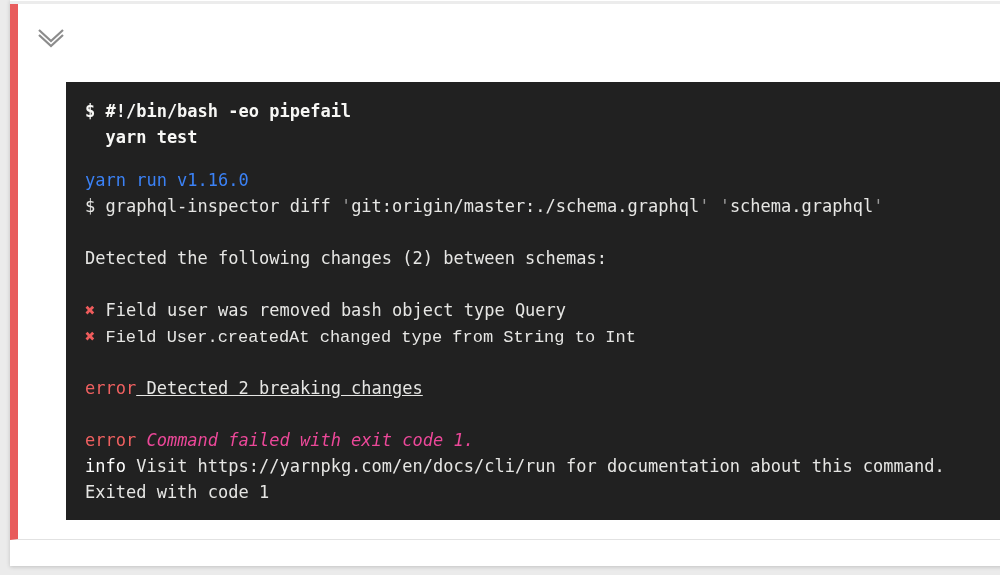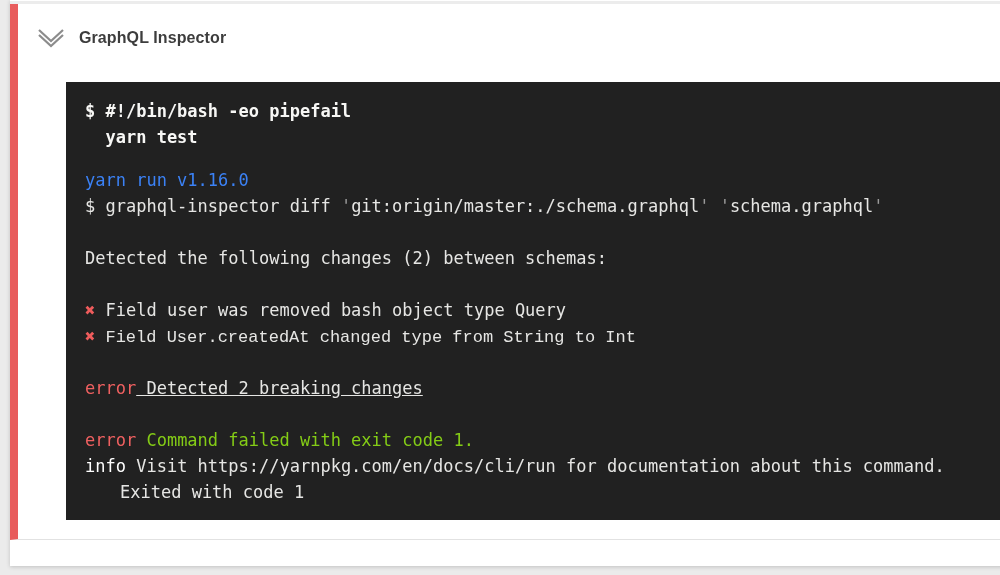--- a/index.html
+++ b/index.html
@@ -99,39 +99,38 @@
 
   <div class="step-row" style="border-left-color: rgb(232, 92, 92);">
 
     <div class="step-header">
       <span class="collapse-icon">
         <svg width="30" height="24" viewBox="0 0 30 24">
           <polyline points="3,4 15,15 27,4" fill="none" stroke="#8c8c8c" stroke-width="2.2"></polyline>
           <polyline points="3,9 15,20 27,9" fill="none" stroke="#8c8c8c" stroke-width="2.2"></polyline>
         </svg>
       </span>
-      <span class="step-title">GraphQL Inspector</span>
     </div>
 
     <div class="terminal" style="background: rgb(33, 33, 33); color: rgb(230, 230, 228);">
       <div class="cmd-block" id="cmd-block">
           <div class="tline">$ #!/bin/bash -eo pipefail</div>
           <div class="tline">  yarn test</div>
         </div>
       <div class="out-block" id="out-block">
           <div class="tline"><span class="seg-plain" style="color: #3b82f6;">yarn run v1.16.0</span></div>
           <div class="tline"><span class="seg-plain" style="color: rgb(230, 230, 228);">$ graphql-inspector diff </span><span class="seg-dim" style="color: rgb(154, 154, 154);">'</span><span class="seg-plain" style="color: rgb(230, 230, 228);">git:origin/master:./schema.graphql</span><span class="seg-dim" style="color: rgb(154, 154, 154);">'</span><span class="seg-plain" style="color: rgb(230, 230, 228);"> </span><span class="seg-dim" style="color: rgb(154, 154, 154);">'</span><span class="seg-plain" style="color: rgb(230, 230, 228);">schema.graphql</span><span class="seg-dim" style="color: rgb(154, 154, 154);">'</span></div>
           <div class="tline">&nbsp;</div>
           <div class="tline"><span class="seg-plain" style="color: rgb(230, 230, 228); margin-top: 12px;">Detected the following changes (2) between schemas:</span></div>
           <div class="tline">&nbsp;</div>
           <div class="tline"><span class="seg-cross" style="color: rgb(239, 92, 92); font-weight: 700;">✖</span><span class="seg-plain" style="color: rgb(230, 230, 228);"> Field user was removed bash object type Query</span></div>
           <div class="tline"><span class="seg-cross" style="color: rgb(239, 92, 92); font-weight: 700;">✖</span><span class="seg-plain" style="color: rgb(230, 230, 228); font-family: Liberation Mono, monospace;"> Field User.createdAt changed type from String to Int</span></div>
           <div class="tline">&nbsp;</div>
           <div class="tline"><span class="seg-error" style="color: rgb(239, 96, 96);">error</span><span class="seg-plain" style="color: rgb(230, 230, 228); text-decoration: underline;"> Detected 2 breaking changes</span></div>
           <div class="tline">&nbsp;</div>
-          <div class="tline"><span class="seg-error" style="color: rgb(239, 96, 96);">error</span><span class="seg-plain" style="color: #84cc16;"> Command failed with exit code 1.</span></div>
+          <div class="tline"><span class="seg-error" style="color: rgb(239, 96, 96);">error</span><span class="seg-plain" style="color: #ec4899; font-style: italic;"> Command failed with exit code 1.</span></div>
           <div class="tline"><span class="seg-info" style="color: #ffffff;">info</span><span class="seg-plain" style="color: rgb(230, 230, 228);"> Visit https://yarnpkg.com/en/docs/cli/run for documentation about this command.</span></div>
-          <div class="tline"><span class="seg-plain" style="color: rgb(230, 230, 228); margin-left: 35px;">Exited with code 1</span></div>
+          <div class="tline"><span class="seg-plain" style="color: rgb(230, 230, 228);">Exited with code 1</span></div>
         </div>
     </div>
 
   </div>
 </div>
 
 </body></html>

